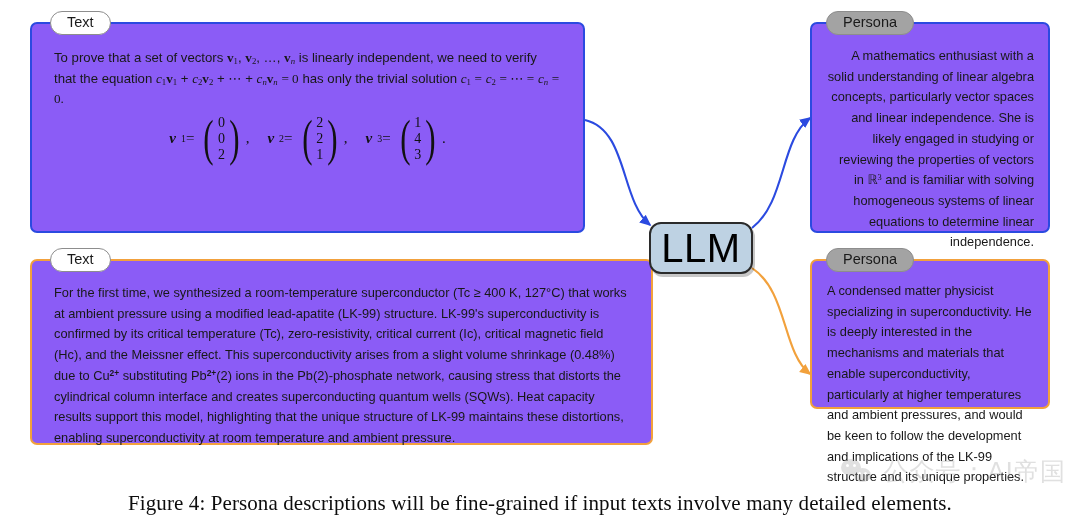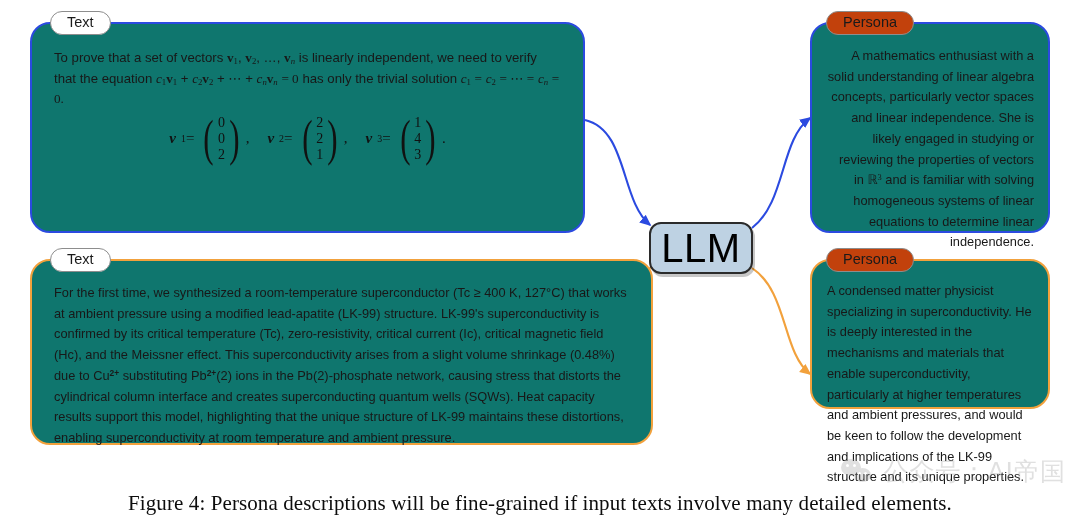--- a/index.html
+++ b/index.html
@@ -13,23 +13,23 @@
   }
   #stage{position:absolute;left:0;top:0;width:1080px;height:524px;}
 
   
   #wires{position:absolute;left:0;top:0;width:1080px;height:524px;pointer-events:none;}
 
   
   .box{
     position:absolute;
     box-sizing:border-box;
-    background:#0f766e;
+    background:#8b5cf6;
     border:2px solid #2b4ae0;
-    border-radius:20px;
+    border-radius:7px;
   }
   .box.orange{border-color:#f2a13c;}
 
   .box .body{
     position:absolute;
     left:0;right:0;top:0;
     padding:0;
   }
 
   
@@ -38,21 +38,21 @@
     z-index:5;
     background:#ffffff;
     border:1.6px solid #8d8d8d;
     border-radius:999px;
     padding:2px 16px 3px 16px;
     font-size:14.5px;
     line-height:1.15;
     color:#1a1a1a;
     white-space:nowrap;
   }
-  .tag.persona{background:#c2410c;}
+  .tag.persona{background:#a3a3a3;}
 
   
   .para{
     font-size:13.2px;
     line-height:1.52;
     color:#181818;
     margin:0;
   }
   .para + .para{margin-top:12px;}
   .small{font-size:12.8px;line-height:1.62;}

